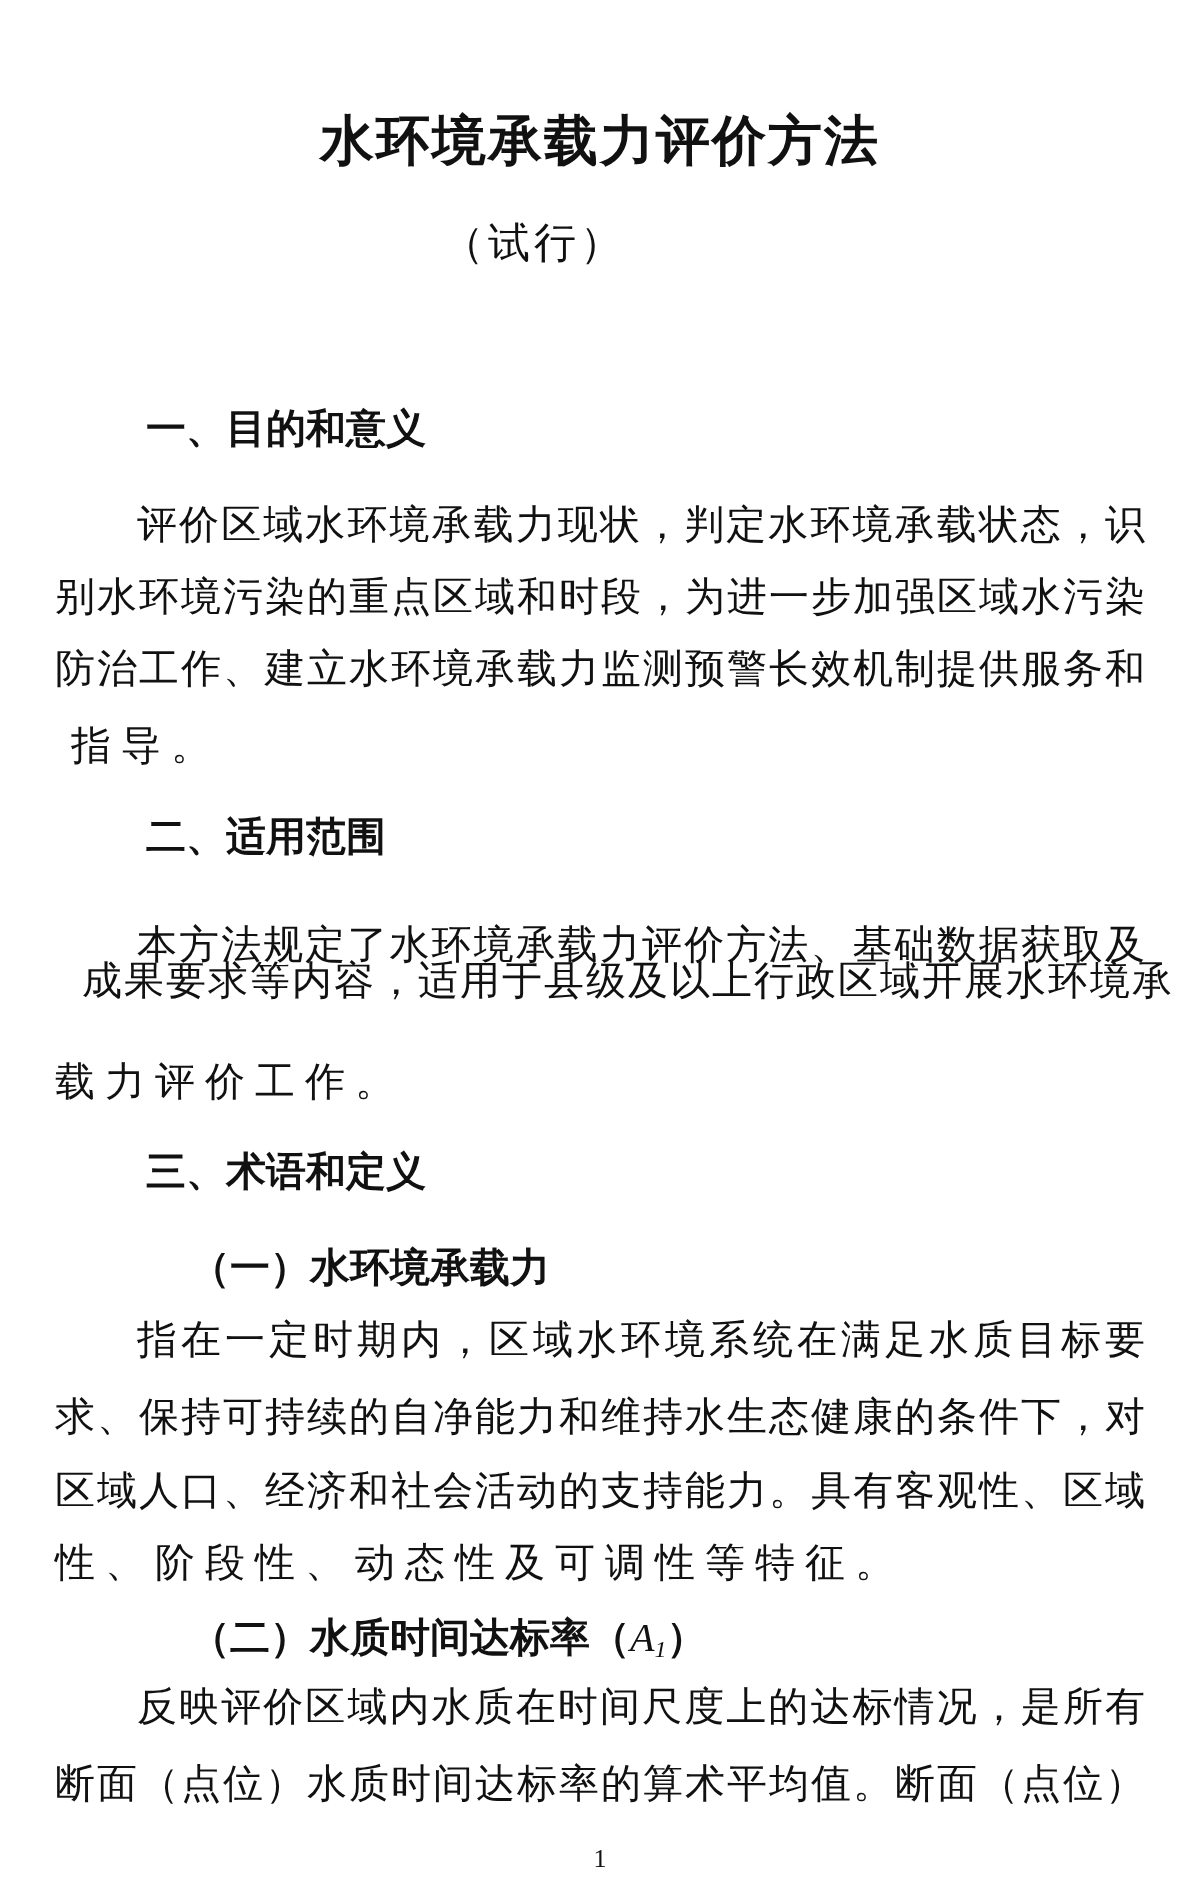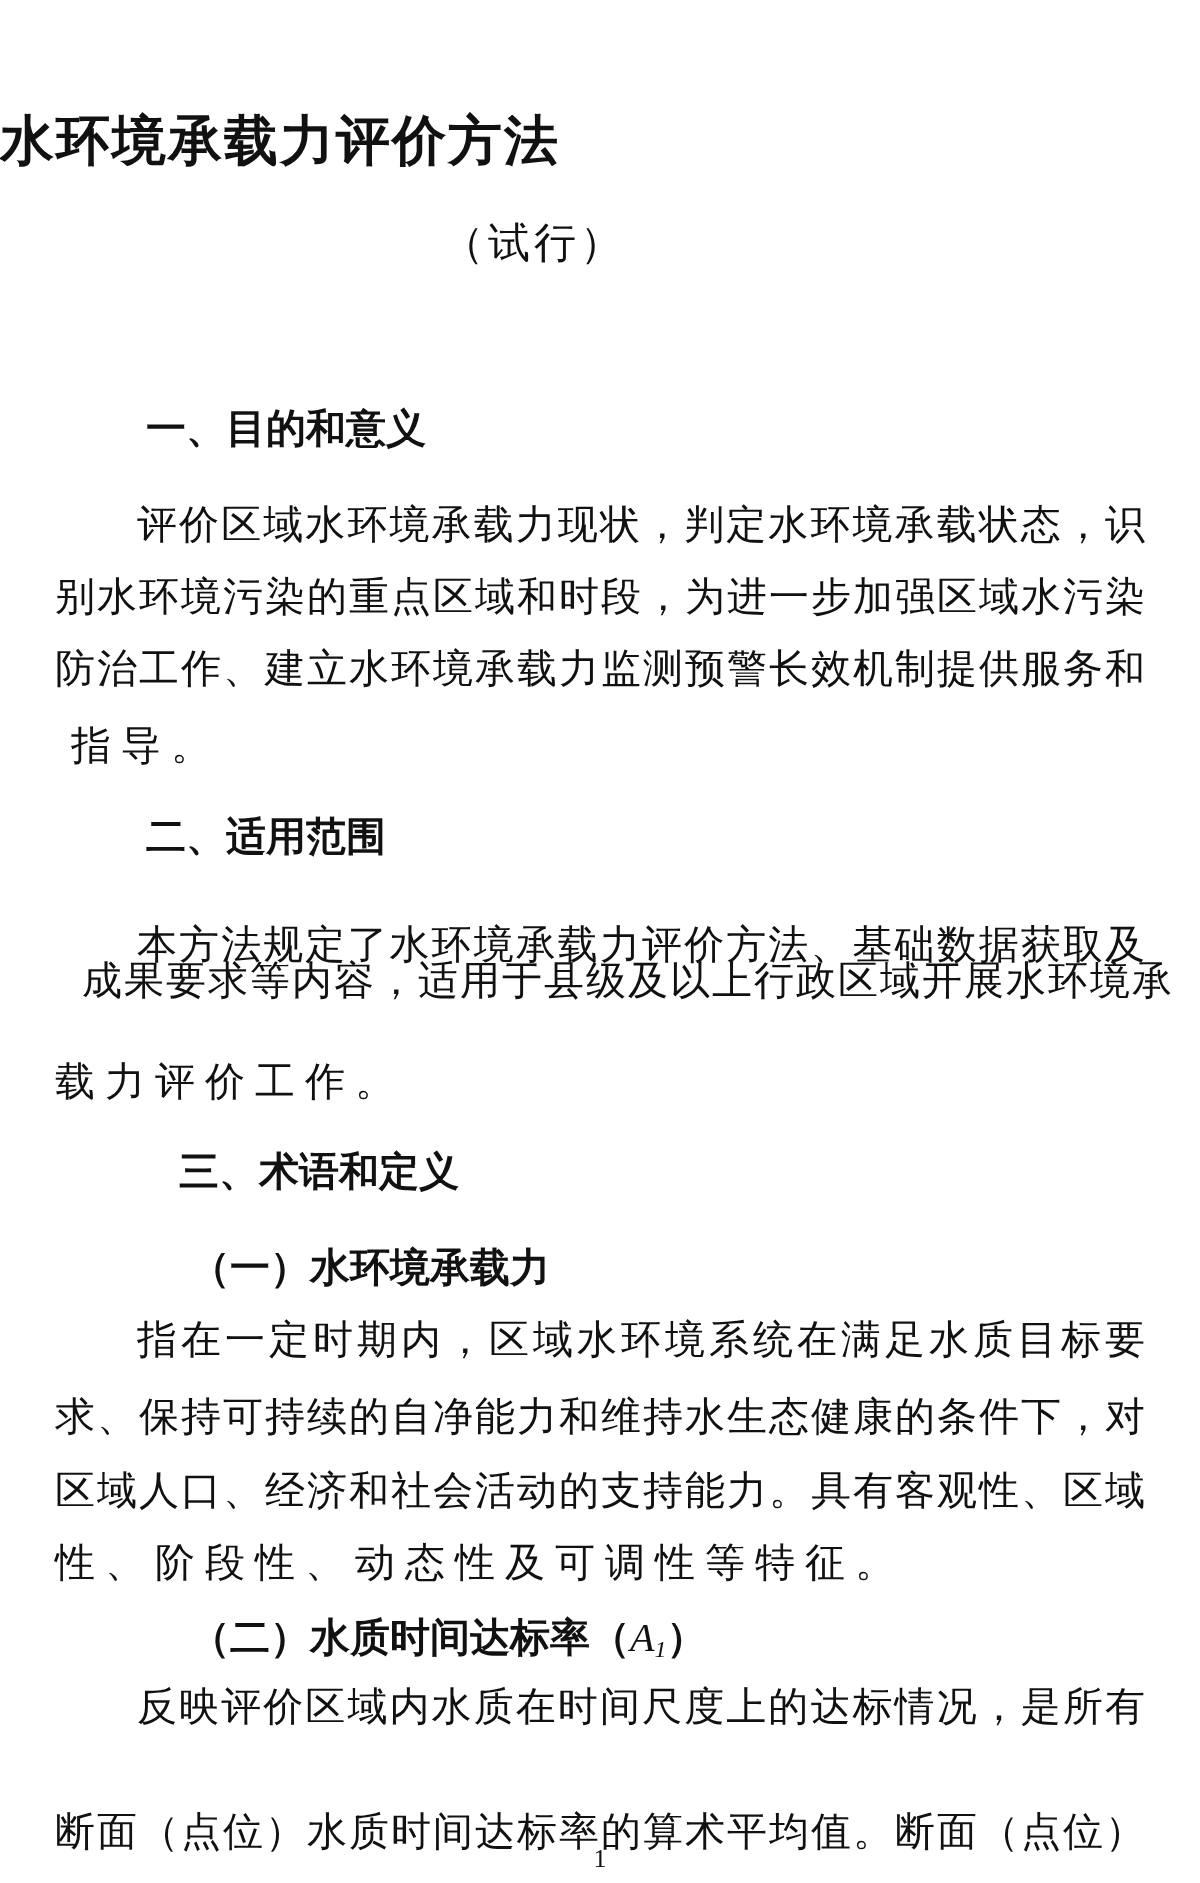--- a/index.html
+++ b/index.html
@@ -1,19 +1,19 @@
 <!DOCTYPE html>
 <html><head>
 <meta charset="utf-8">
 <style>
   html, body { margin: 0; padding: 0; background: #ffffff; }
   body { width: 1200px; height: 1883px; position: relative; overflow: hidden; color: #111111;
          font-family: "DejaVu Sans", "Liberation Sans", sans-serif; }
   .line { position: absolute; white-space: nowrap; line-height: 1; }
-  .title { left: 0; width: 1200px; font-size: 54px; font-weight: bold; letter-spacing: 2px; }
+  .title { left: 0; width: 1200px; text-align: center; font-size: 54px; font-weight: bold; letter-spacing: 2px; }
   .subtitle { left: 0; width: 1068px; text-align: center; font-size: 42px; letter-spacing: 4px; }
   .h1 { left: 146px; font-size: 40px; font-weight: bold; }
   .h2 { left: 150px; font-size: 40px; font-weight: bold; margin-left: 40px; }
   .body { font-size: 40px; text-align: justify; text-align-last: justify; }
   .body.full { left: 55px; width: 1090px; }
   .body.indent { left: 137px; width: 1008px; }
   .body.last { text-align-last: left; letter-spacing: 10px; }
   .math { font-family: "Liberation Serif", "DejaVu Serif", serif; font-style: italic; font-weight: normal; }
   .math sub { font-size: 0.6em; vertical-align: -0.25em; }
   .pagenum { left: 0; width: 1200px; text-align: center; font-size: 26px;
@@ -31,28 +31,28 @@
   <div class="line body indent" style="top:504px;">评价区域水环境承载力现状，判定水环境承载状态，识</div>
   <div class="line body full" style="top:576px;">别水环境污染的重点区域和时段，为进一步加强区域水污染</div>
   <div class="line body full" style="top:648px;">防治工作、建立水环境承载力监测预警长效机制提供服务和</div>
   <div class="line body full last" style="top:725px;margin-left:16px;">指导。</div>
 
   <div class="line h1" style="top:816px;">二、适用范围</div>
   <div class="line body indent" style="top:912px;margin-top:12px;">本方法规定了水环境承载力评价方法、基础数据获取及</div>
   <div class="line body full" style="top:960px;margin-left:27px;">成果要求等内容，适用于县级及以上行政区域开展水环境承</div>
   <div class="line body full last" style="top:1061px;">载力评价工作。</div>
 
-  <div class="line h1" style="top:1151px;margin-left:33px;">三、术语和定义</div>
+  <div class="line h1" style="top:1151px;">三、术语和定义</div>
 
   <div class="line h2" style="top:1247px;">（一）水环境承载力</div>
   <div class="line body indent" style="top:1319px;">指在一定时期内，区域水环境系统在满足水质目标要</div>
   <div class="line body full" style="top:1396px;">求、保持可持续的自净能力和维持水生态健康的条件下，对</div>
   <div class="line body full" style="top:1470px;">区域人口、经济和社会活动的支持能力。具有客观性、区域</div>
   <div class="line body full last" style="top:1542px;">性、阶段性、动态性及可调性等特征。</div>
 
   <div class="line h2" style="top:1617px;">
     <span>（二）水质时间达标率（</span><span class="math"><span>A</span><sub>1</sub></span><span>）</span>
   </div>
   <div class="line body indent" style="top:1686px;">反映评价区域内水质在时间尺度上的达标情况，是所有</div>
-  <div class="line body full" style="top:1763px;margin-top:48px;">断面（点位）水质时间达标率的算术平均值。断面（点位）</div>
+  <div class="line body full" style="top:1763px;">断面（点位）水质时间达标率的算术平均值。断面（点位）</div>
 
   <div class="line pagenum" style="top:1846px;">1</div>
 </div>
 
 </body></html>

